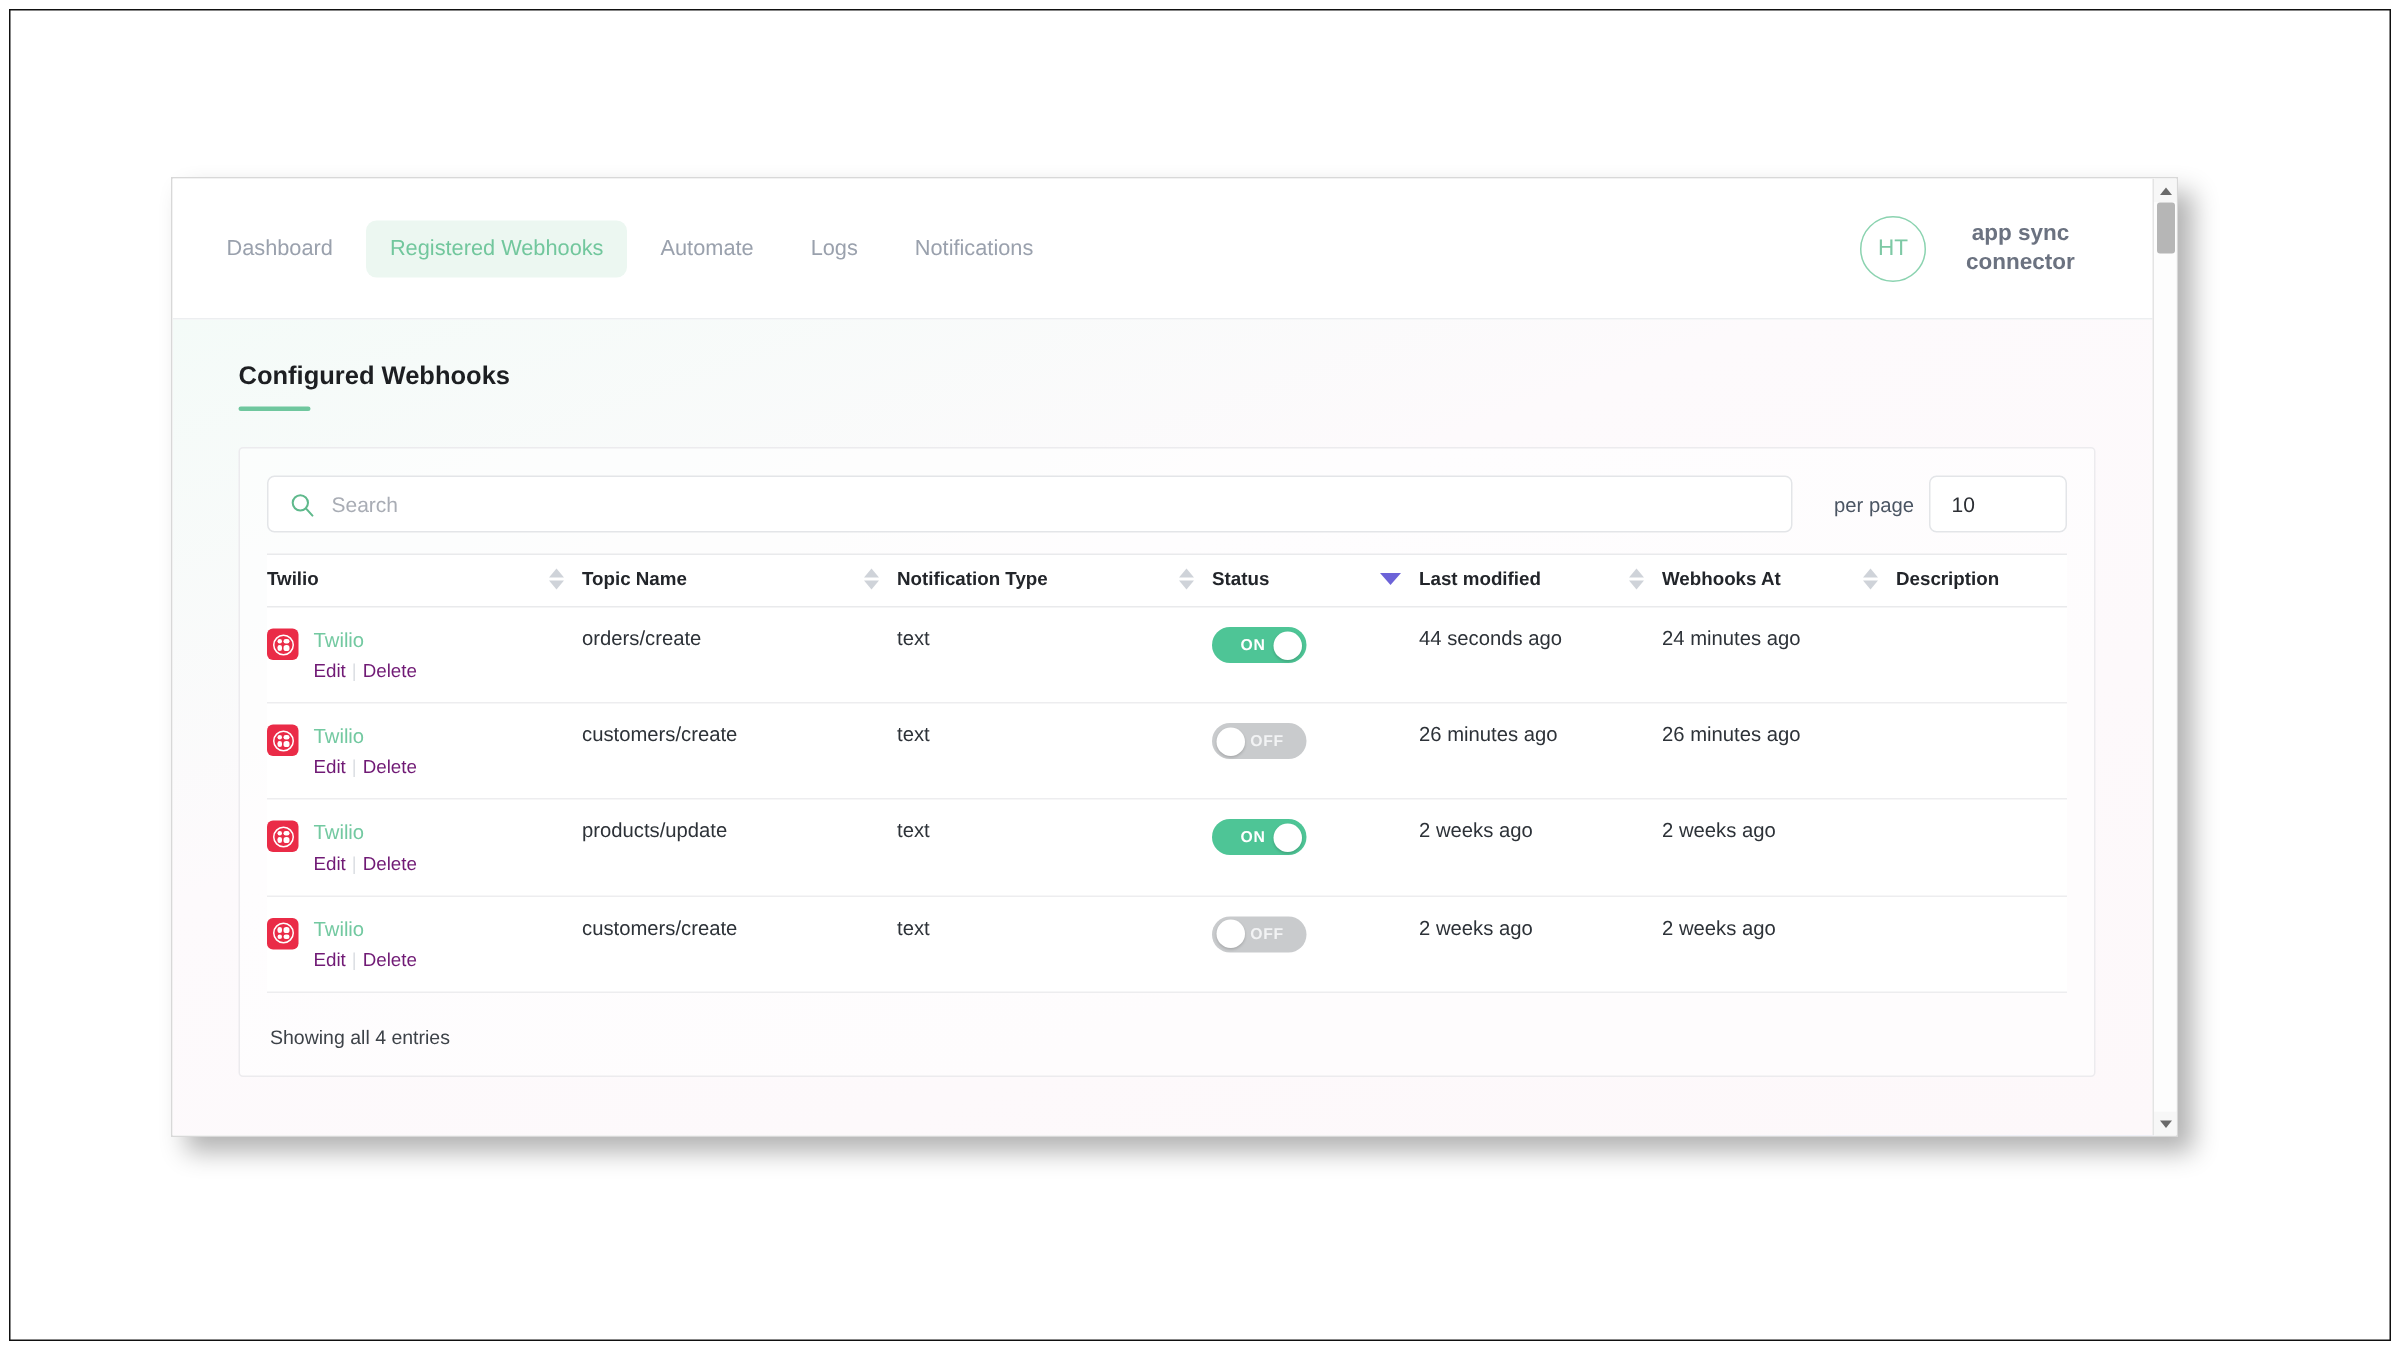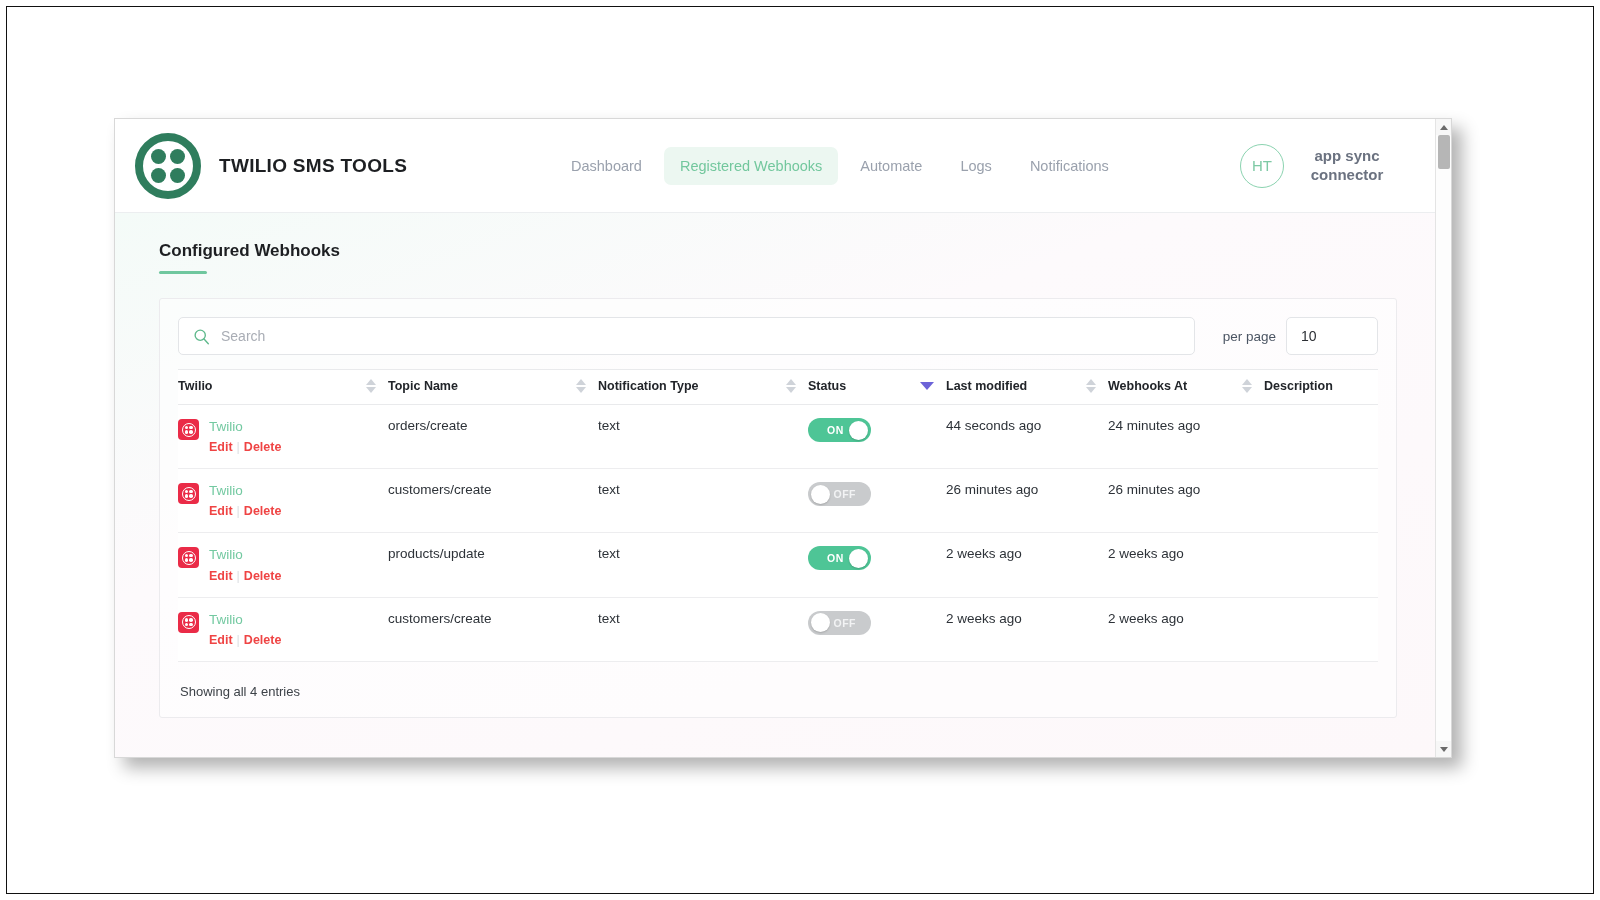--- a/index.html
+++ b/index.html
@@ -230,21 +230,21 @@
   }
   .twilio-ico .ring {
     width: 14px; height: 14px; border-radius: 50%;
     border: 1.5px solid #ffffff;
     display: grid; grid-template-columns: 1fr 1fr; grid-template-rows: 1fr 1fr;
     gap: 1px; padding: 2px;
   }
   .twilio-ico .ring i { background: #ffffff; border-radius: 50%; }
   .channel-name { font-size: 13.5px; color: #73c9a1; line-height: 1.35; }
   .row-actions { font-size: 12.5px; color: #b6bac1; margin-top: 4px; }
-  .row-actions a { color: #ef4444; text-decoration: none; cursor: pointer; font-weight: bold; }
+  .row-actions a { color: #701a75; text-decoration: none; cursor: pointer; }
   .row-actions .sep { color: #dcdfe3; margin: 0 4px; }
 
   .toggle {
     width: 63px; height: 24px; border-radius: 13px;
     display: flex; align-items: center;
     position: relative; cursor: pointer;
   }
   .toggle .knob {
     width: 19px; height: 19px; border-radius: 50%;
     background: #ffffff; position: absolute;
@@ -298,31 +298,20 @@
   <div id="outer-border"></div>
 
   <div id="browser-window">
     <div id="viewport">
 
       <div class="blob" id="blob-corner"></div>
       <div class="blob" id="blob-main"></div>
 
       <div id="site-header">
 
-        <div id="brand">
-          <div id="logo-mark">
-            <div id="logo-dots">
-              <i></i>
-                <i></i>
-                <i></i>
-                <i></i>
-            </div>
-          </div>
-          <div id="brand-title">TWILIO SMS TOOLS</div>
-        </div>
 
         <nav id="main-nav">
           <a class="nav-link">Dashboard</a>
           <a class="nav-link active">Registered Webhooks</a>
           <a class="nav-link">Automate</a>
           <a class="nav-link">Logs</a>
           <a class="nav-link">Notifications</a>
         </nav>
 
         <div id="user-area">

